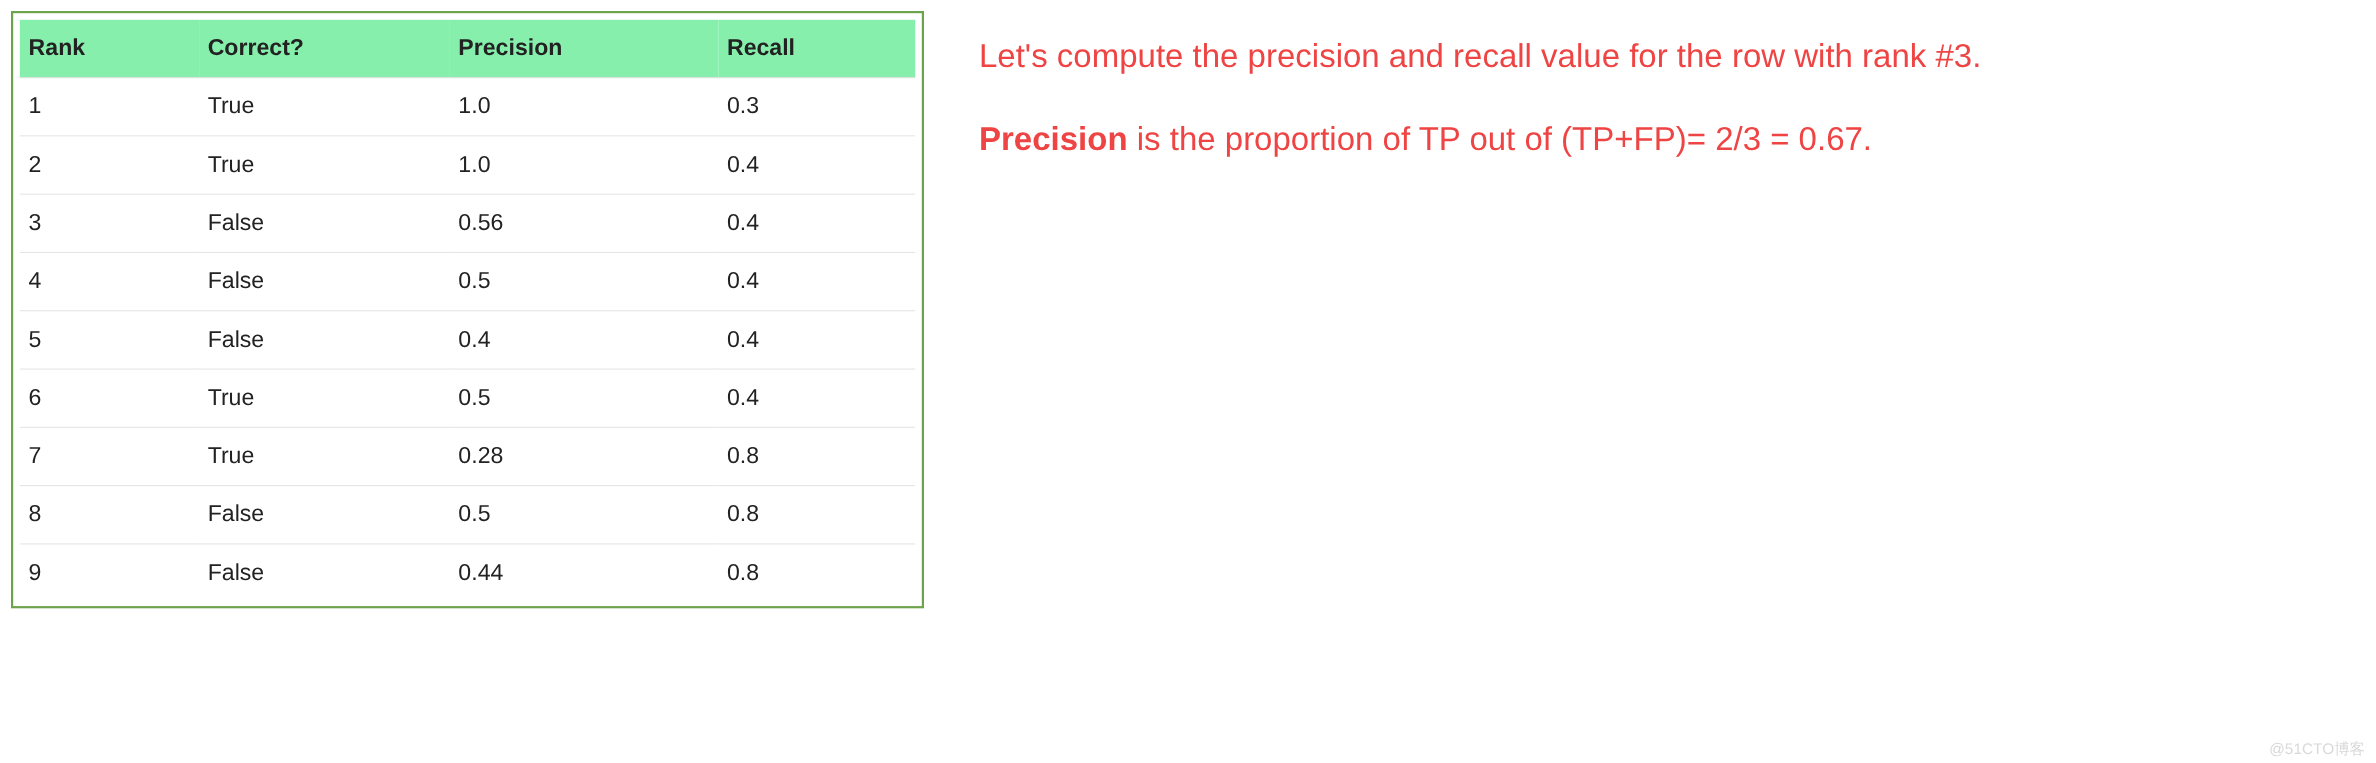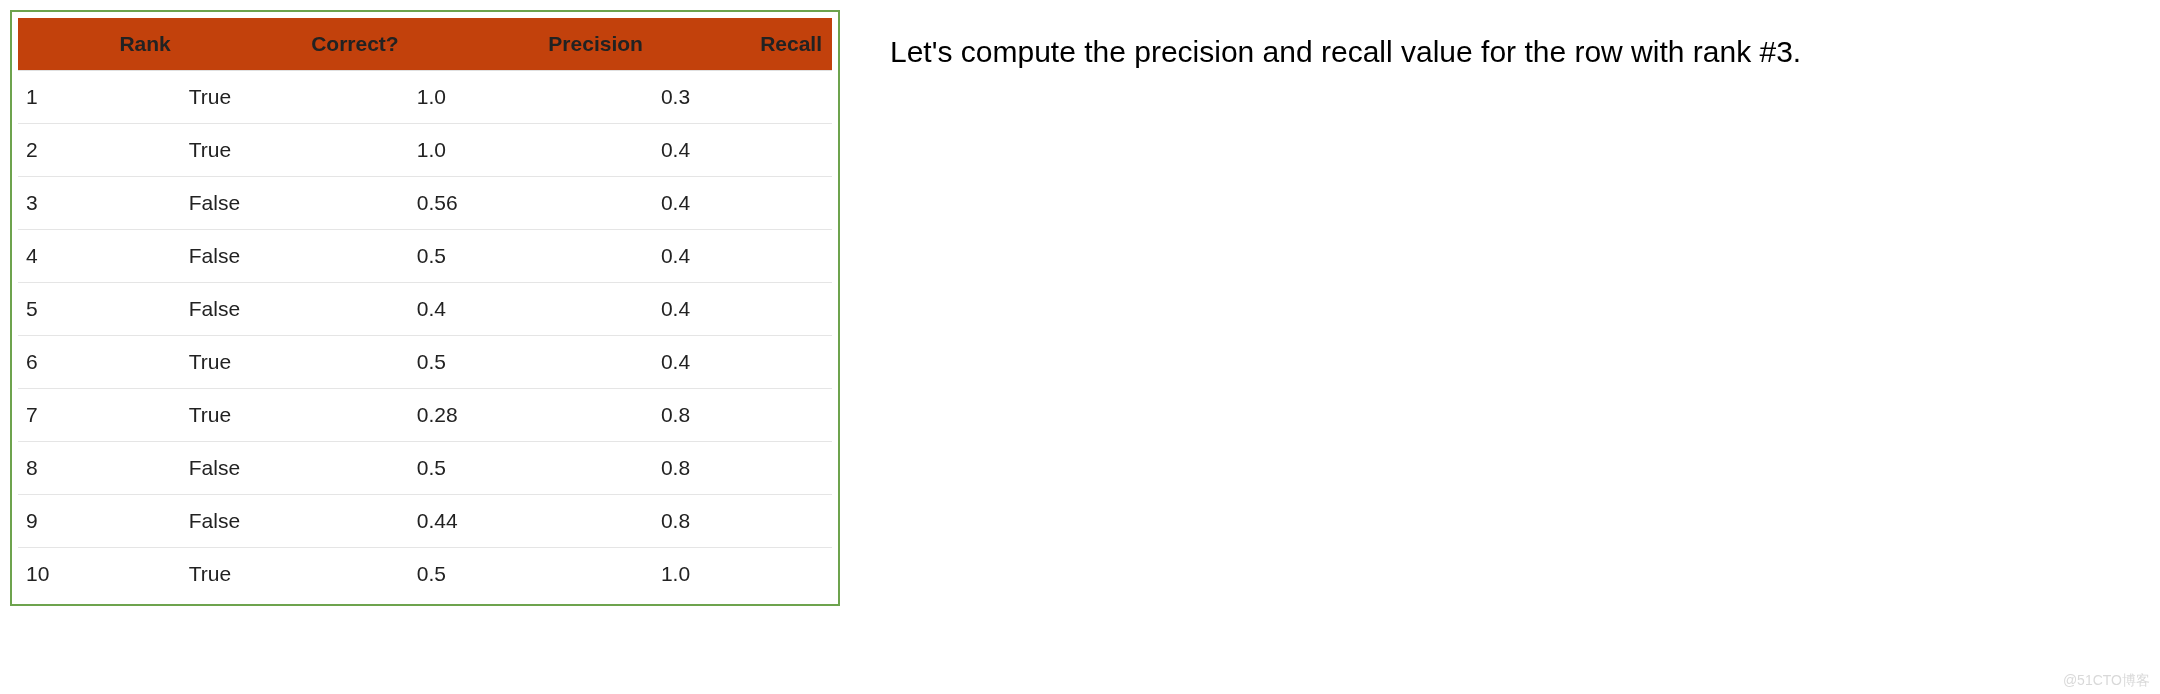--- a/index.html
+++ b/index.html
@@ -24,42 +24,42 @@
       border: 2px solid #6da34d;
       padding: 6px 6px 4px 6px;
     }
     table {
       width: 100%;
       border-collapse: collapse;
       font-size: 21px;
       color: #222;
     }
     th {
-      text-align: right;
+      text-align: left;
       font-weight: 700;
       padding: 14px 10px 14px 8px;
       border-bottom: 1px solid #e0e0e0;
-      background: #c2410c;
+      background: #86efac;
     }
     td {
       padding: 14px 10px 14px 8px;
       border-top: 1px solid #e5e5e5;
       font-weight: 400;
     }
     th.col-rank, td.col-rank { width: 20%; }
     th.col-correct, td.col-correct { width: 28%; }
     th.col-precision, td.col-precision { width: 30%; }
     th.col-recall, td.col-recall { width: 22%; }
 
     .right-panel {
       flex: 1;
       padding: 22px 40px 10px 50px;
       font-size: 30px;
       line-height: 1.35;
-      color: #000000;
+      color: #ef4444;
     }
     .para {
       margin-bottom: 34px;
     }
     .para:last-of-type {
       margin-bottom: 16px;
     }
     .strong {
       font-weight: 700;
     }
@@ -138,28 +138,25 @@
             <td class="col-correct">False</td>
             <td class="col-precision">0.5</td>
             <td class="col-recall">0.8</td>
           </tr>
           <tr>
             <td class="col-rank">9</td>
             <td class="col-correct">False</td>
             <td class="col-precision">0.44</td>
             <td class="col-recall">0.8</td>
           </tr>
-          <tr>
-            <td class="col-rank">10</td>
-            <td class="col-correct">True</td>
-            <td class="col-precision">0.5</td>
-            <td class="col-recall">1.0</td>
-          </tr>
         </tbody>
     </table>
   </div>
 </div>
 
 <div class="right-panel">
   <p class="para">Let's compute the precision and recall value for the row with rank #3.</p>
+  <p class="para">
+    <span class="strong">Precision</span><span> is the proportion of TP out of (TP+FP)= 2/3 = 0.67.</span>
+  </p>
 </div>
 
 <div class="watermark">@51CTO博客</div>
 
 </body></html>

